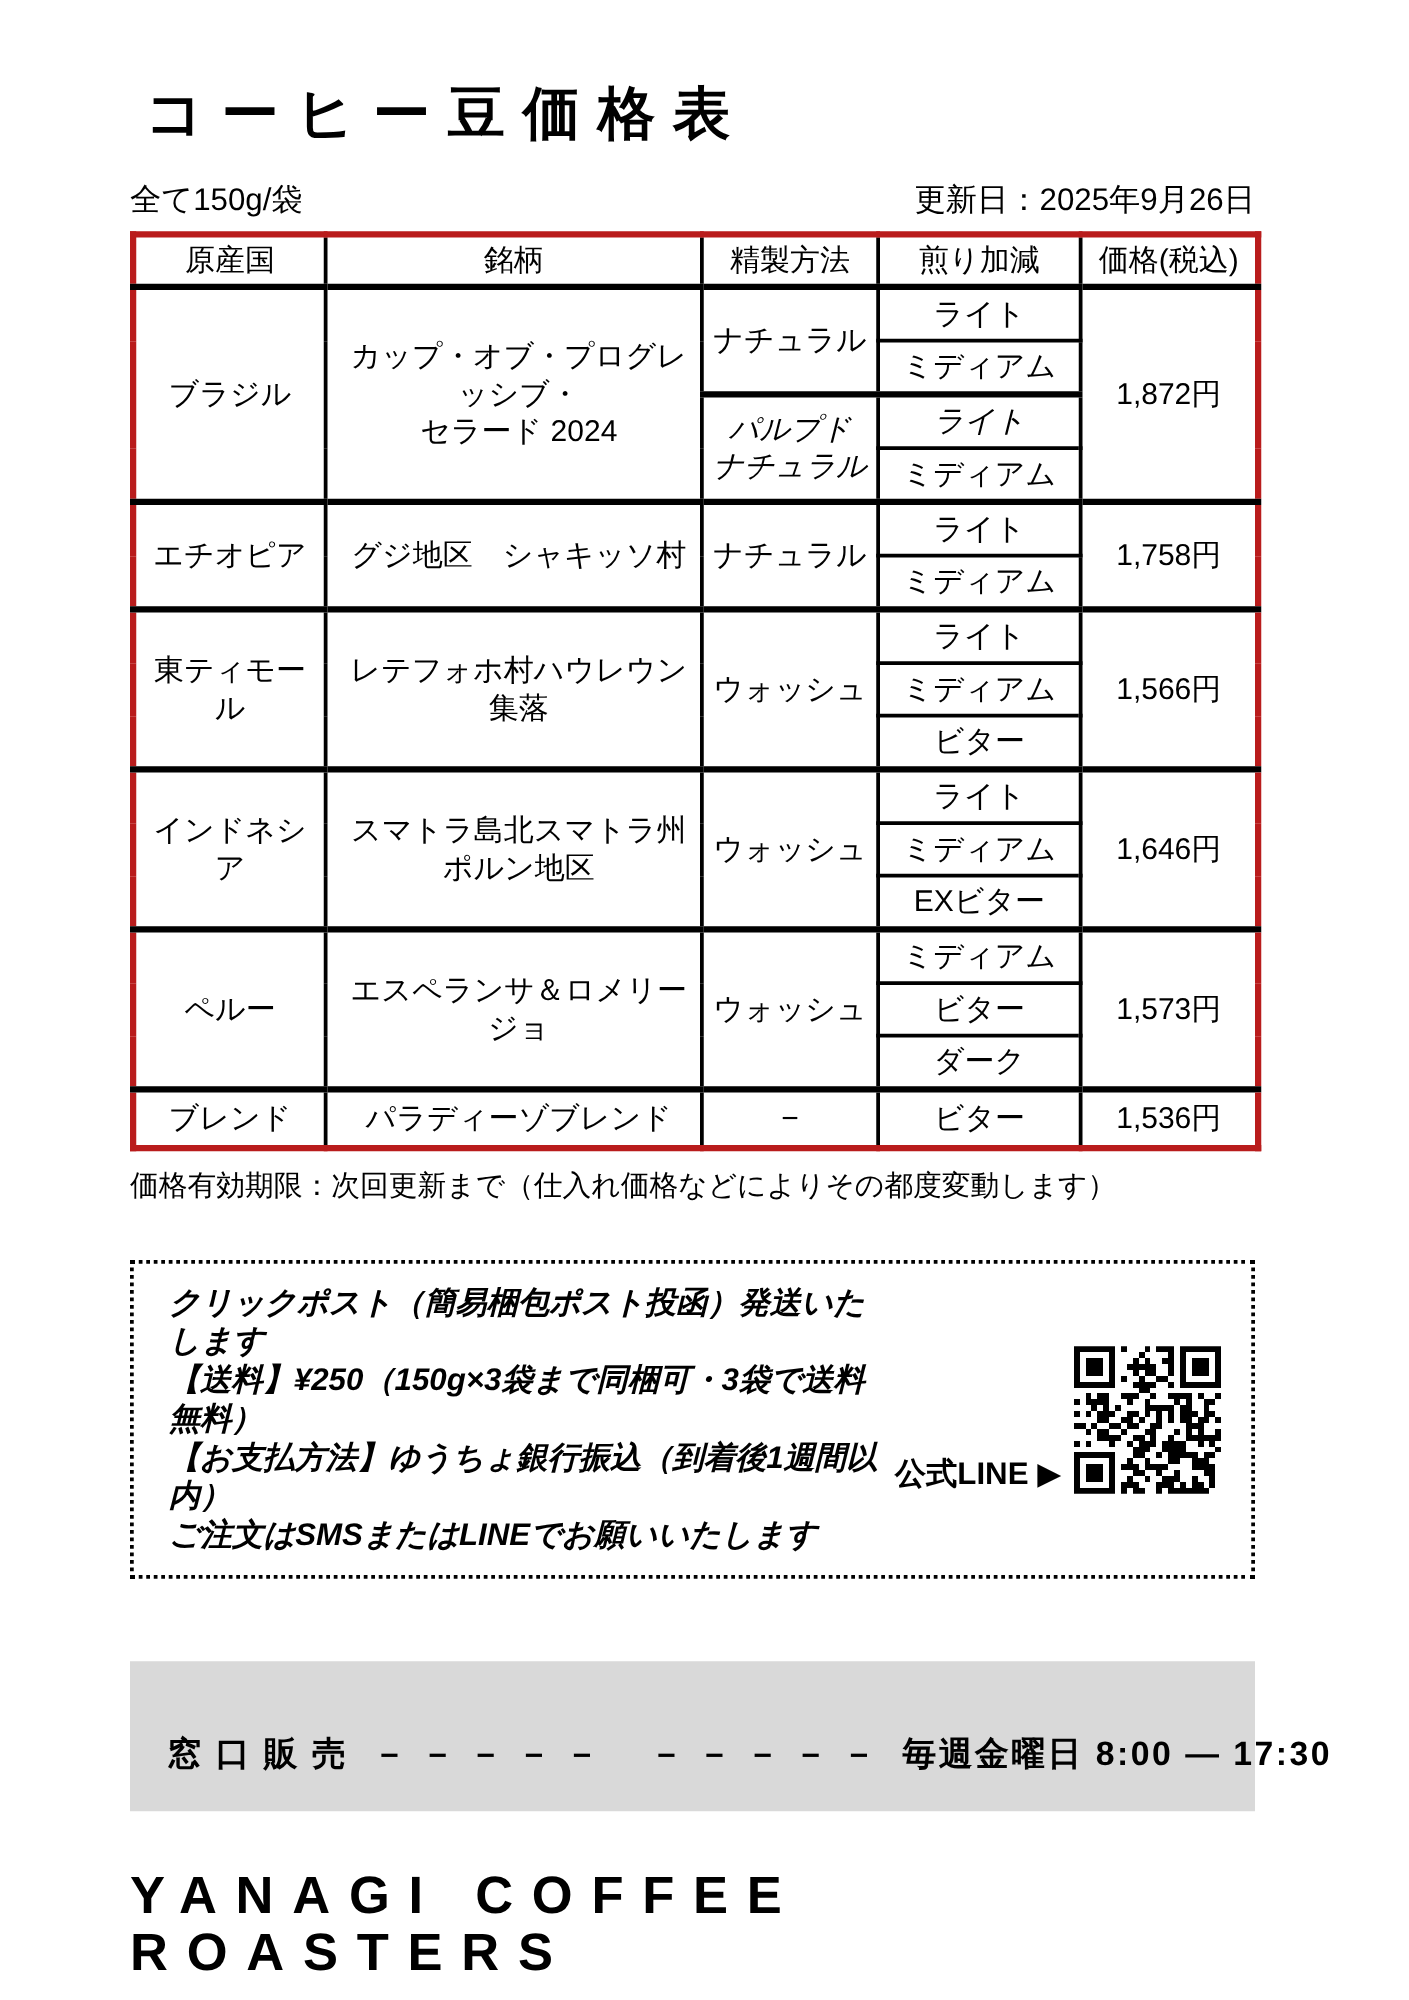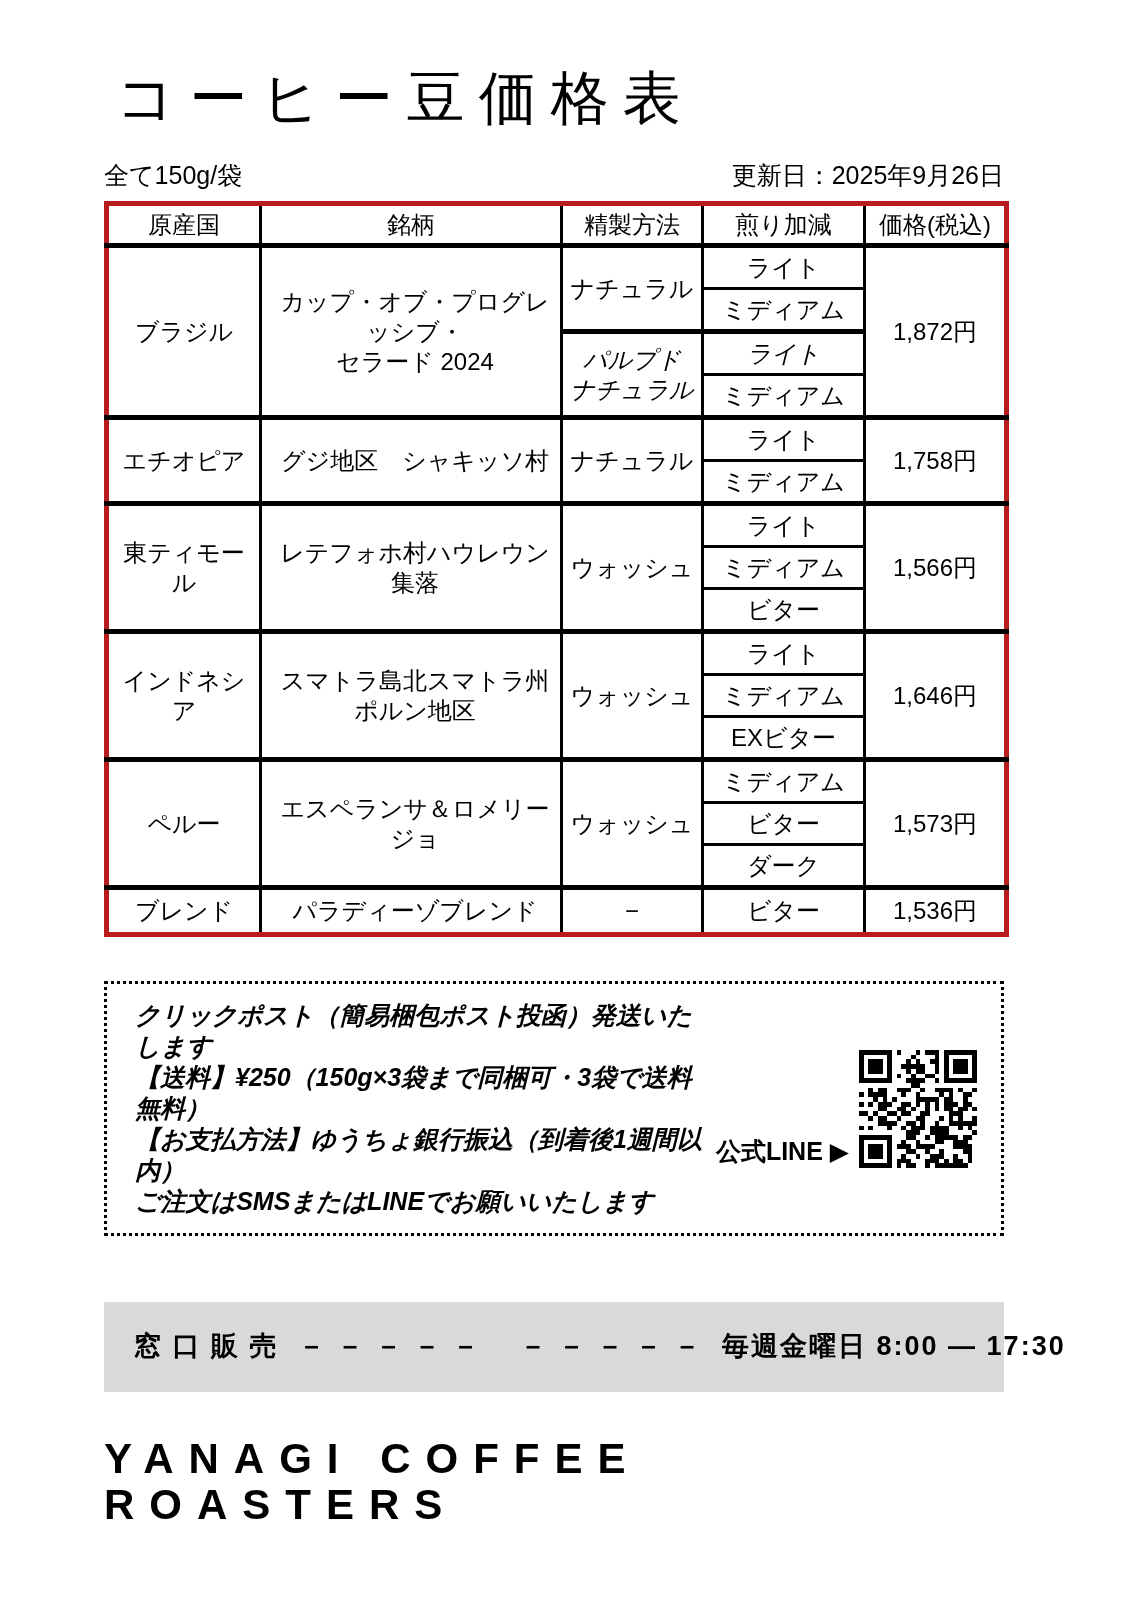--- a/index.html
+++ b/index.html
@@ -4,21 +4,21 @@
 <style>
   html,body{margin:0;padding:0;}
   body{
     width:1127px;height:1600px;background:#ffffff;color:#000;
     font-family:"Liberation Sans","DejaVu Sans",sans-serif;
     -webkit-font-smoothing:antialiased;
   }
   .page{position:relative;width:900px;margin:0 0 0 104px;padding-top:60px;}
 
   
-  .title{font-size:58px;font-weight:400;letter-spacing:14px;margin:0 0 0 12px;}
+  .title{font-size:46px;font-weight:700;letter-spacing:14px;margin:0 0 0 12px;}
 
   
   .subhead{display:flex;justify-content:space-between;align-items:flex-end;
     margin-top:21px;font-size:25px;}
 
   
   table.price{border-collapse:collapse;width:900px;margin-top:9px;table-layout:fixed;}
   table.price{border:5px solid #b91c1c;}
   .price th,.price td{border:3px solid #000;padding:0 6px;text-align:center;
     font-size:24px;font-weight:400;line-height:1.25;}
@@ -37,21 +37,21 @@
   
   .ship-box{margin-top:44px;border:3px dotted #000;padding:16px 24px 16px 28px;
     display:flex;align-items:center;justify-content:space-between;min-height:104px;}
   .ship-lines{font-size:25px;line-height:31px;font-weight:600;font-style:italic;}
   .ship-right{display:flex;align-items:flex-end;gap:10px;}
   .ship-label{font-size:25px;font-weight:600;white-space:nowrap;}
   .qr{width:118px;height:118px;flex:0 0 auto;}
 
   
   .counter-box{margin-top:66px;background:#d9d9d9;padding:26px 30px 28px 30px;}
-  .counter-line1{font-size:27px;font-weight:700;letter-spacing:2px;white-space:nowrap;}
+  .counter-line1{font-size:27px;font-weight:700;letter-spacing:2px;white-space:nowrap;margin-top:30px;}
   .counter-line1 .dashes{margin:0 10px;}
   .counter-line2{font-size:25px;margin-top:28px;}
 
   
   .footer{position:relative;margin-top:44px;}
   .brand-en{font-size:42px;font-weight:700;letter-spacing:15px;line-height:1.1;}
 </style>
 </head>
 <body>
 
@@ -160,20 +160,21 @@
       <tr class="g blend">
         <td class="c-origin">ブレンド</td>
         <td class="c-brand">パラディーゾブレンド</td>
         <td class="c-method">−</td>
         <td class="c-roast">ビター</td>
         <td class="c-price">1,536円</td>
       </tr>
     </tbody>
   </table>
 
+  <div class="price-note">価格有効期限：次回更新まで（仕入れ価格などによりその都度変動します）</div>
 
   <div class="ship-box">
     <div class="ship-lines">
       <div>クリックポスト（簡易梱包ポスト投函）発送いたします</div>
       <div>【送料】¥250（150g×3袋まで同梱可・3袋で送料無料）</div>
       <div>【お支払方法】ゆうちょ銀行振込（到着後1週間以内）</div>
       <div>ご注文はSMSまたはLINEでお願いいたします</div>
     </div>
     <div class="ship-right">
       <span class="ship-label">公式LINE ▶</span>

